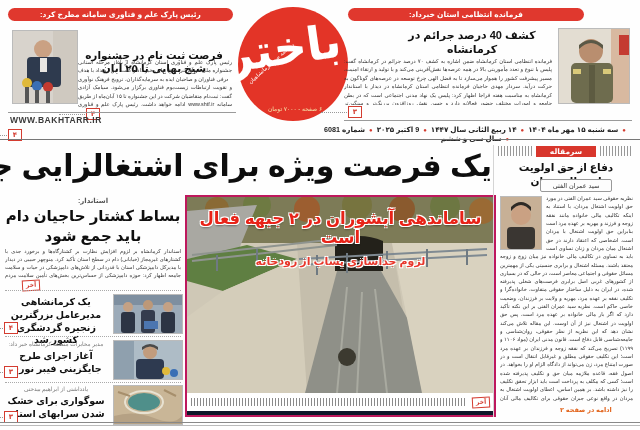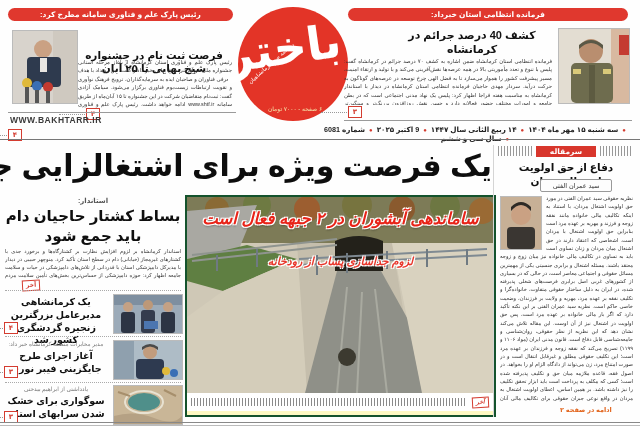--- a/index.html
+++ b/index.html
@@ -19,21 +19,21 @@
   .logo-word{position:absolute;left:6px;top:16px;width:96px;color:#fff;font-size:46px;font-weight:bold;
              text-align:center;transform:rotate(-8deg);line-height:1;}
   .logo-tagline{position:absolute;left:2px;top:52px;color:#fff;font-size:5.5px;transform:rotate(-42deg);width:60px;text-align:center;}
   .logo-price{position:absolute;left:16px;bottom:8px;color:#f6e2a8;font-size:6px;width:80px;text-align:center;}
   .website{font-size:8.5px;font-weight:bold;color:#3a3a3a;letter-spacing:.5px;direction:ltr;}
   .dateline{font-size:7.2px;color:#222;font-weight:bold;text-align:center;}
   .dateline .dot{color:#d43c30;font-size:6px;padding:0 2px;}
   .rule{border-top:1px solid #9a9a9a;}
   .main-headline{font-size:30px;font-weight:900;color:#0d0d0d;text-align:center;white-space:nowrap;
                  letter-spacing:-.5px;}
-  .photo-frame{border:2px solid #14532d;background:#fef9c3;font-style:italic;}
+  .photo-frame{border:2px solid #be185d;background:#0f172a;}
   .overlay-title{color:#e82318;font-weight:900;font-size:16.5px;text-align:center;
      text-shadow:-1px -1px 0 #fff,1px -1px 0 #fff,-1px 1px 0 #fff,1px 1px 0 #fff,0 2px 2px rgba(0,0,0,.35);}
   .overlay-sub{color:#e8372b;font-weight:bold;font-size:11px;text-align:center;
      text-shadow:-1px -1px 0 #fff,1px -1px 0 #fff,-1px 1px 0 #fff,1px 1px 0 #fff;}
   .akhar{border:1px solid #d43c30;color:#d43c30;background:#fff;font-size:6px;font-weight:bold;
          padding:0 3px;line-height:9px;height:9px;transform:rotate(-3deg);}
   .barcode{height:8px;background:repeating-linear-gradient(90deg,#8a8a8a 0,#8a8a8a 1px,transparent 1px,transparent 3px);}
   .lead-kicker{font-size:7px;color:#555;text-align:center;font-weight:bold;}
   .lead-headline{font-size:15px;font-weight:900;color:#0f0f0f;text-align:center;line-height:1.3;}
   .item-kicker{font-size:5.8px;color:#777;text-align:center;}
@@ -49,21 +49,21 @@
   .ed-continue{font-size:6.5px;font-weight:bold;color:#e2641c;}
   .vrule{border-right:1px solid #d5d5d5;}
   .hatch{height:10px;background:repeating-linear-gradient(90deg,#999 0,#999 1px,transparent 1px,transparent 3px);}
 </style>
 </head>
 <body>
 
 <div class="page">
 
   <div class="abs kicker" style="left:8px;top:8px;width:225px;">رئیس پارک علم و فناوری سامانه مطرح کرد:</div>
-  <div class="abs kicker" style="left:348px;top:8px;width:280px;">فرمانده انتظامی استان خبرداد:</div>
+  <div class="abs kicker" style="left:348px;top:8px;width:236px;">فرمانده انتظامی استان خبرداد:</div>
 
   <div class="abs photo" style="left:12px;top:30px;width:64px;height:72px;">
     <svg width="64" height="72" viewBox="0 0 64 72">
       <rect width="64" height="72" fill="#d8d3cc"></rect>
       <rect x="40" y="0" width="24" height="72" fill="#cfc9c0"></rect>
       <circle cx="30" cy="18" r="9" fill="#caa183"></circle>
       <rect x="14" y="26" width="34" height="30" rx="4" fill="#2e3a4e"></rect>
       <rect x="27" y="27" width="7" height="14" fill="#e8e6e2"></rect>
       <circle cx="14" cy="52" r="5" fill="#e0b93a"></circle>
       <circle cx="24" cy="55" r="5" fill="#3a6fb5"></circle>

